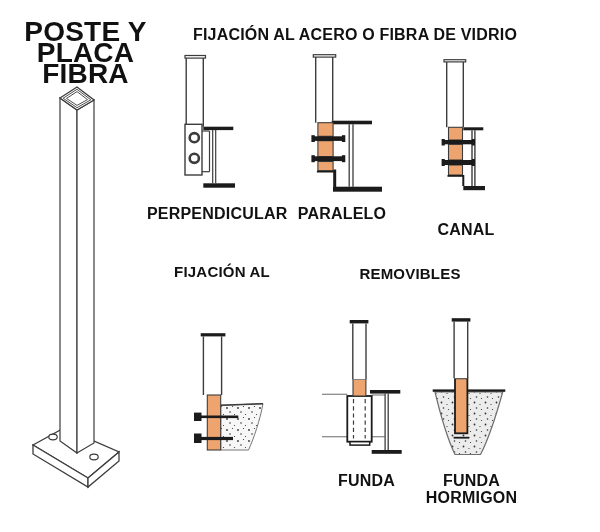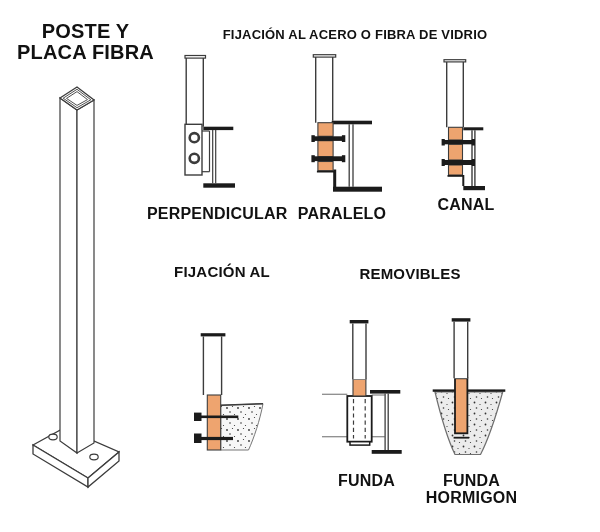--- a/index.html
+++ b/index.html
@@ -6,22 +6,22 @@
     --page-bg:#ffffff; --text:#111111;
     --line-dark:#1b1b1b; --line-mid:#3c3c3c; --line-light:#8c8c8c;
     --post-fill:#eea46f; --concrete-wall:#f7f7f7; --concrete-funnel:#ececec;
   }
   html,body{margin:0;padding:0;}
   body{width:600px;height:532px;background:var(--page-bg);
        font-family:"Liberation Sans",sans-serif;color:var(--text);}
   .canvas{position:relative;width:600px;height:532px;overflow:hidden;}
   .abs{position:absolute;}
   .hdr{font-weight:bold;text-align:center;letter-spacing:.2px;line-height:20px;}
-  .hdr-lg{font-size:20px;}
-  .hdr-md{font-size:13px;}
+  .hdr-lg{font-size:28px;}
+  .hdr-md{font-size:16px;}
   .hdr-sm{font-size:15px;line-height:20px;}
   .lbl{font-weight:bold;font-size:16px;text-align:center;letter-spacing:.2px;line-height:17px;}
   svg{display:block;overflow:visible;}
   .wF{fill:#fff;stroke:var(--line-mid);}
   .sM{stroke:var(--line-mid);fill:none;}
   .sD{stroke:var(--line-dark);fill:none;}
   .fD{fill:var(--line-dark);stroke:none;}
   .oF{fill:var(--post-fill);stroke:var(--line-mid);stroke-width:1.1;}
 </style>
 </head>
@@ -217,21 +217,21 @@
     <g>
       <rect x="26.1" y="9.6" width="13.6" height="56.7" fill="#fff"></rect>
       <rect class="fD" x="23.7" y="6.2" width="18.7" height="3.4"></rect>
       <line class="sM" stroke-width="1.4" x1="26.1" y1="9.6" x2="26.1" y2="66.3"></line>
       <line class="sM" stroke-width="1.4" x1="39.7" y1="9.6" x2="39.7" y2="66.3"></line>
     </g>
   </svg>
 
   <div class="abs lbl" style="left:147px;top:205px;width:132px;">PERPENDICULAR</div>
   <div class="abs lbl" style="left:292px;top:205px;width:100px;">PARALELO</div>
-  <div class="abs lbl" style="left:416px;top:196px;width:100px;">CANAL</div>
+  <div class="abs lbl" style="left:416px;top:221px;width:100px;">CANAL</div>
 
   <div class="abs lbl" style="left:318px;top:472px;width:97px;">
     <div>FUNDA</div>
   </div>
   <div class="abs lbl" style="left:423px;top:472px;width:97px;">
     <div>FUNDA</div>
     <div>HORMIGON</div>
   </div>
 
 </div>

